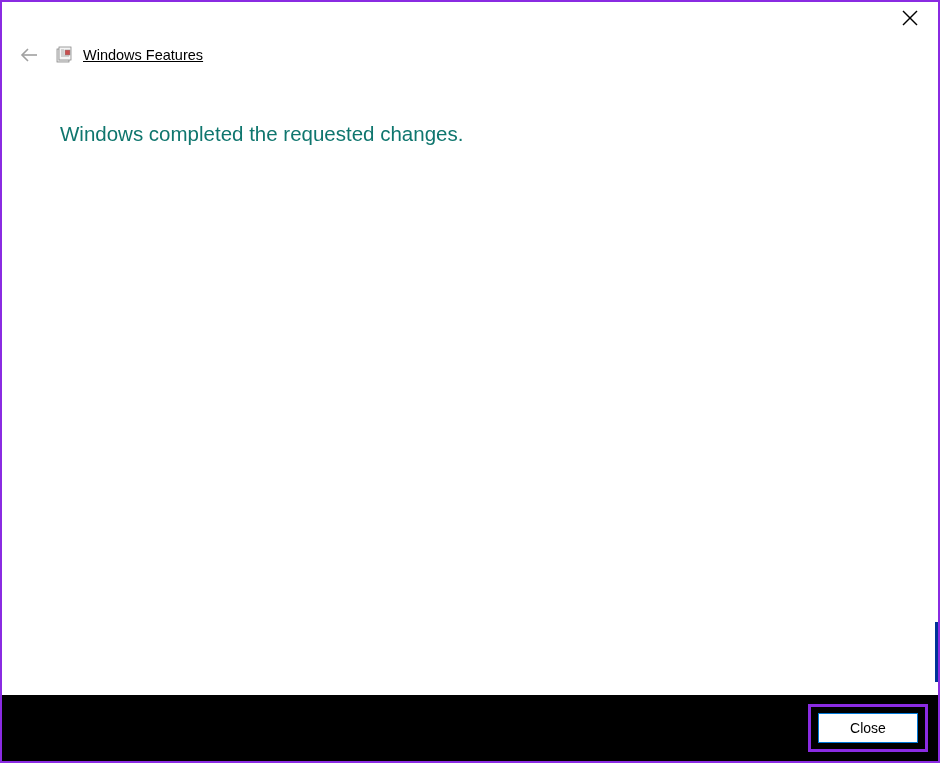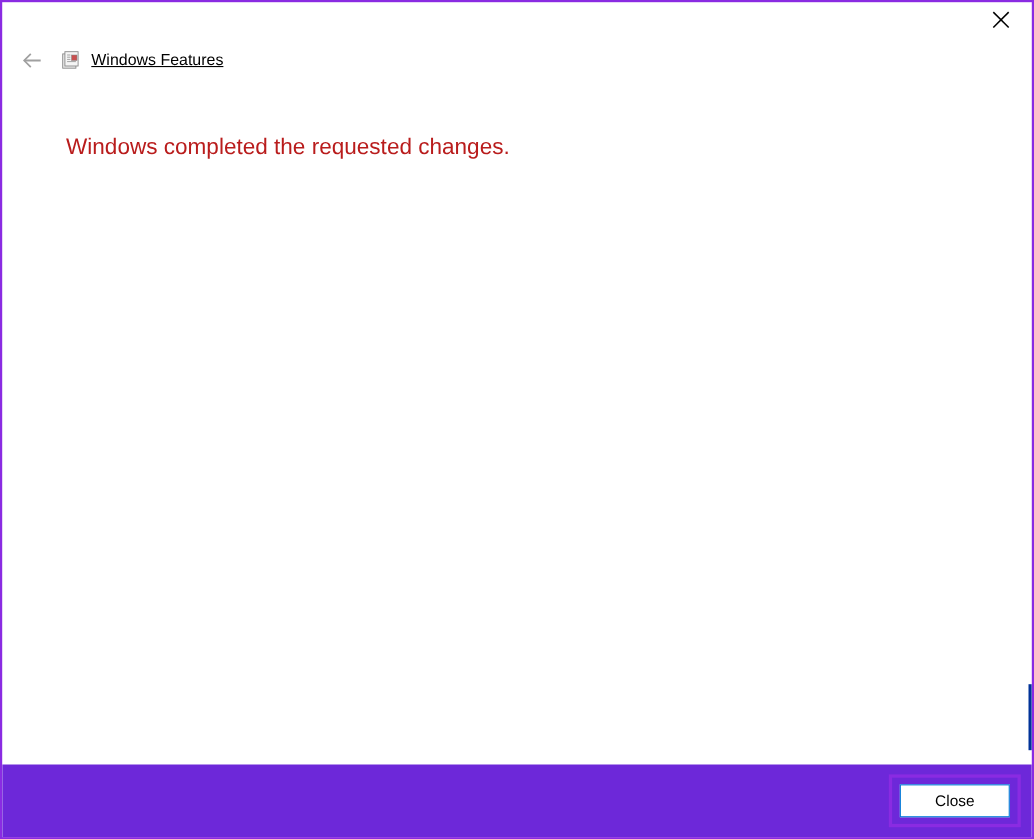--- a/index.html
+++ b/index.html
@@ -65,33 +65,33 @@
     .app-icon svg {
       width: 18px;
       height: 18px;
     }
     .app-title {
       font-size: 14.5px;
       color: #000000;
       text-decoration: underline;
     }
     .main-heading {
-      color: #b91c1c;
+      color: #0f766e;
       font-size: 20.5px;
       font-weight: 400;
       margin-top: 50px;
       margin-left: 58px;
     }
     .footer-bar {
       position: absolute;
       bottom: 0;
       left: 0;
       right: 0;
       height: 66px;
-      background: #6d28d9;
+      background: #000000;
       display: flex;
       justify-content: flex-end;
       align-items: center;
       padding-right: 10px;
     }
     .close-btn-highlight {
       border: 3px solid #8a2be2;
       padding: 6px 7px;
     }
     .close-button {

